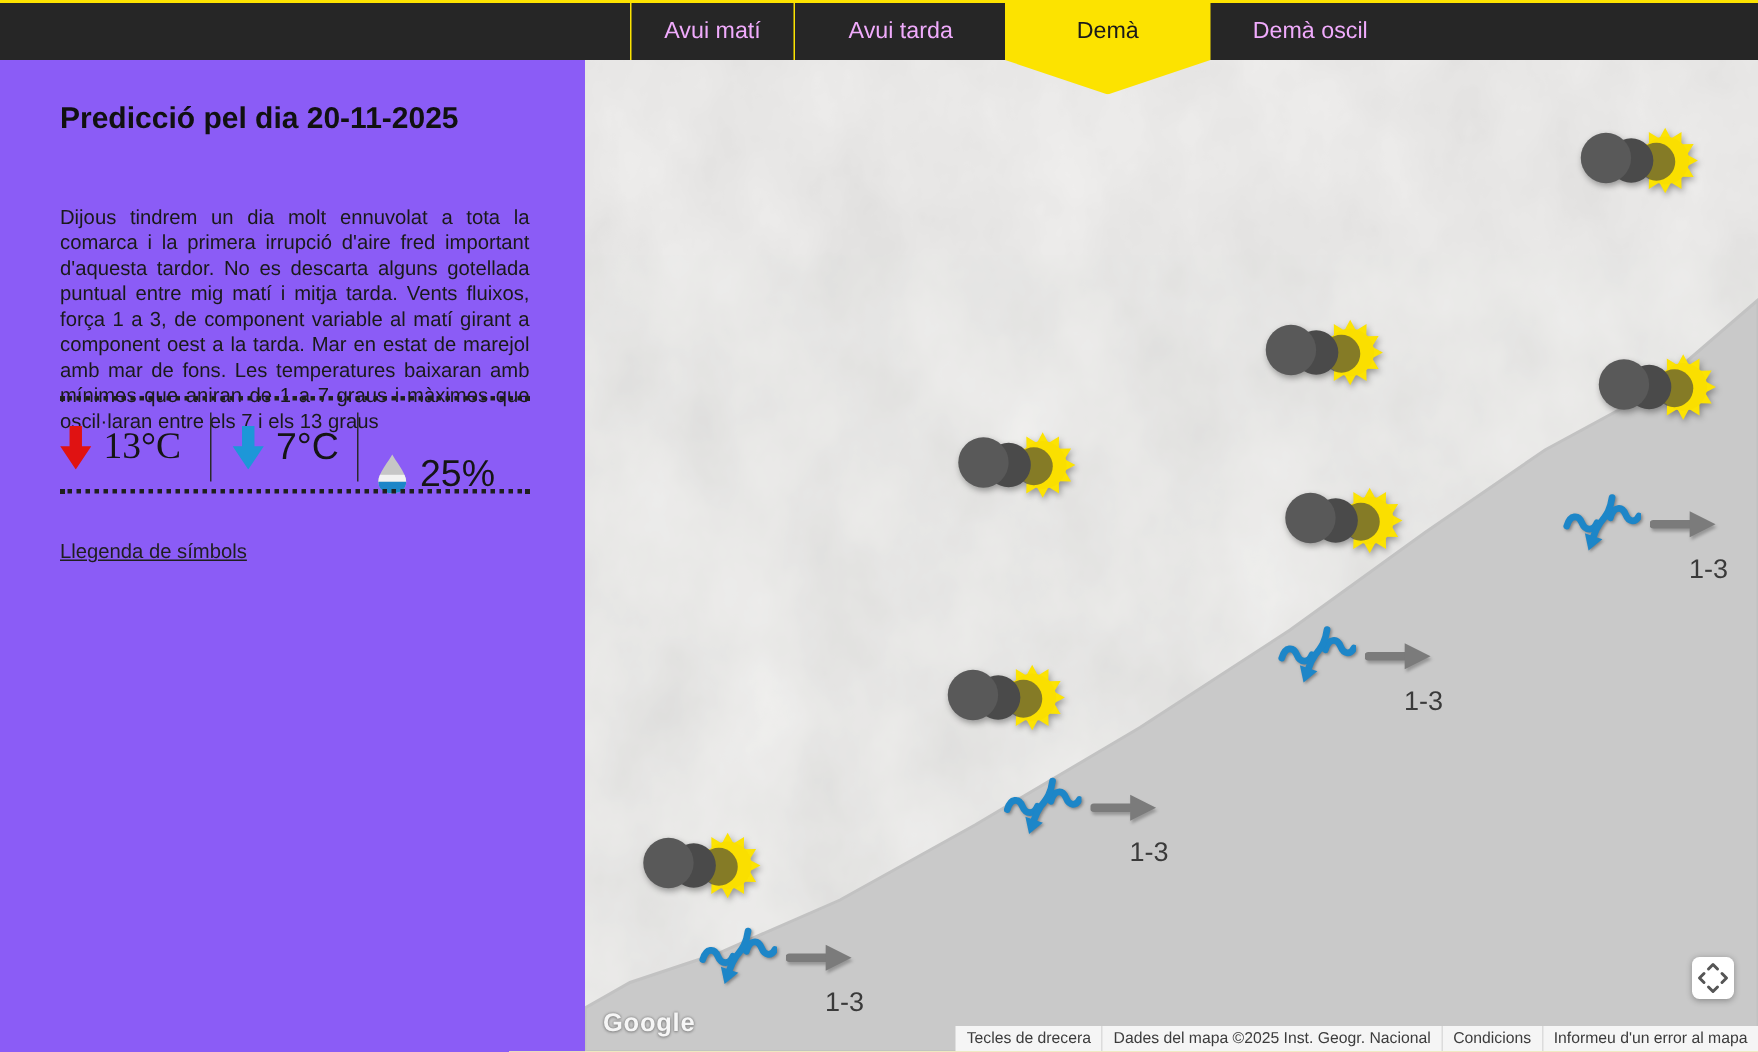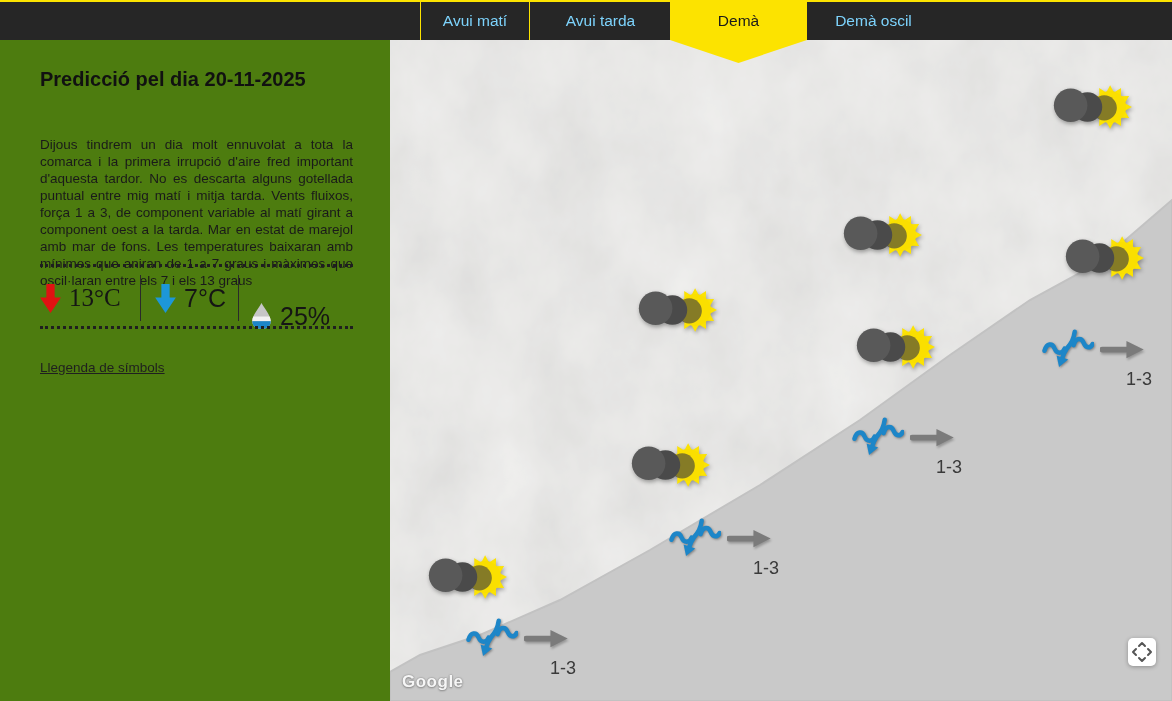--- a/index.html
+++ b/index.html
@@ -4,31 +4,31 @@
 <style>
   * { margin:0; padding:0; box-sizing:border-box; }
   html,body { width:1172px; height:701px; overflow:hidden; }
   body { font-family:"Liberation Sans", sans-serif; background:#fff; }
   .app { position:relative; width:1172px; height:701px; overflow:hidden; background:#fce300; }
 
   
   .header { position:absolute; left:0; top:0; width:1172px; height:40px;
             background:#262626; border-top:2px solid #fce300; z-index:20; }
   .tab { position:absolute; top:0; height:38px; display:flex; align-items:center;
-         justify-content:center; color:#7dd3fc; font-size:15.5px; cursor:pointer; }
+         justify-content:center; color:#f0abfc; font-size:15.5px; cursor:pointer; }
   .tab-1 { left:420px; width:110px; border-left:1px solid #fce300; border-right:1px solid #fce300; }
   .tab-2 { left:531px; width:139px; }
   .tab-3 { left:670px; width:137px; background:#fce300; color:#1a1a1a; }
   .tab-3::after { content:""; position:absolute; left:0; top:100%; width:100%; height:23px;
                   background:#fce300; clip-path:polygon(0 0,100% 0,50% 100%); }
   .tab-4 { left:807px; width:133px; }
 
   
   .sidebar { position:absolute; left:0; top:40px; width:390px; height:661px;
-             background:#4d7c0f; z-index:10; }
+             background:#8b5cf6; z-index:10; }
   .sb-title { position:absolute; left:40px; top:28px; width:320px;
               font-size:20px; font-weight:bold; color:#111; }
   .sb-text { position:absolute; left:40px; top:62px; width:313px;
              font-size:13.5px; line-height:17px; color:#1a1a1a; text-align:justify;margin-top:34px; }
   .dots { position:absolute; left:40px; width:313px; border-bottom:3px dotted #1f1f1f; }
   .dots-1 { top:224px; }
   .dots-2 { top:286px; }
   .stats { position:absolute; left:40px; top:233px; width:313px; height:50px;
            display:flex; align-items:center; }
   .stat { display:flex; align-items:center; gap:8px; font-size:25px; color:#151515; }
@@ -255,15 +255,21 @@
       <svg width="28" height="28" viewBox="0 0 28 28">
         <g stroke="#555" stroke-width="2" fill="none" stroke-linecap="round" stroke-linejoin="round">
           <path d="M11 8 L14 5 L17 8"></path>
           <path d="M11 20 L14 23 L17 20"></path>
           <path d="M8 11 L5 14 L8 17"></path>
           <path d="M20 11 L23 14 L20 17"></path>
         </g>
       </svg>
     </div>
 
+    <div class="attribution" id="attribution">
+        <span class="attr-item">Tecles de drecera</span>
+        <span class="attr-item">Dades del mapa ©2025 Inst. Geogr. Nacional</span>
+        <span class="attr-item">Condicions</span>
+        <span class="attr-item">Informeu d'un error al mapa</span>
+      </div>
   </main>
 
 </div>
 
 </body></html>

